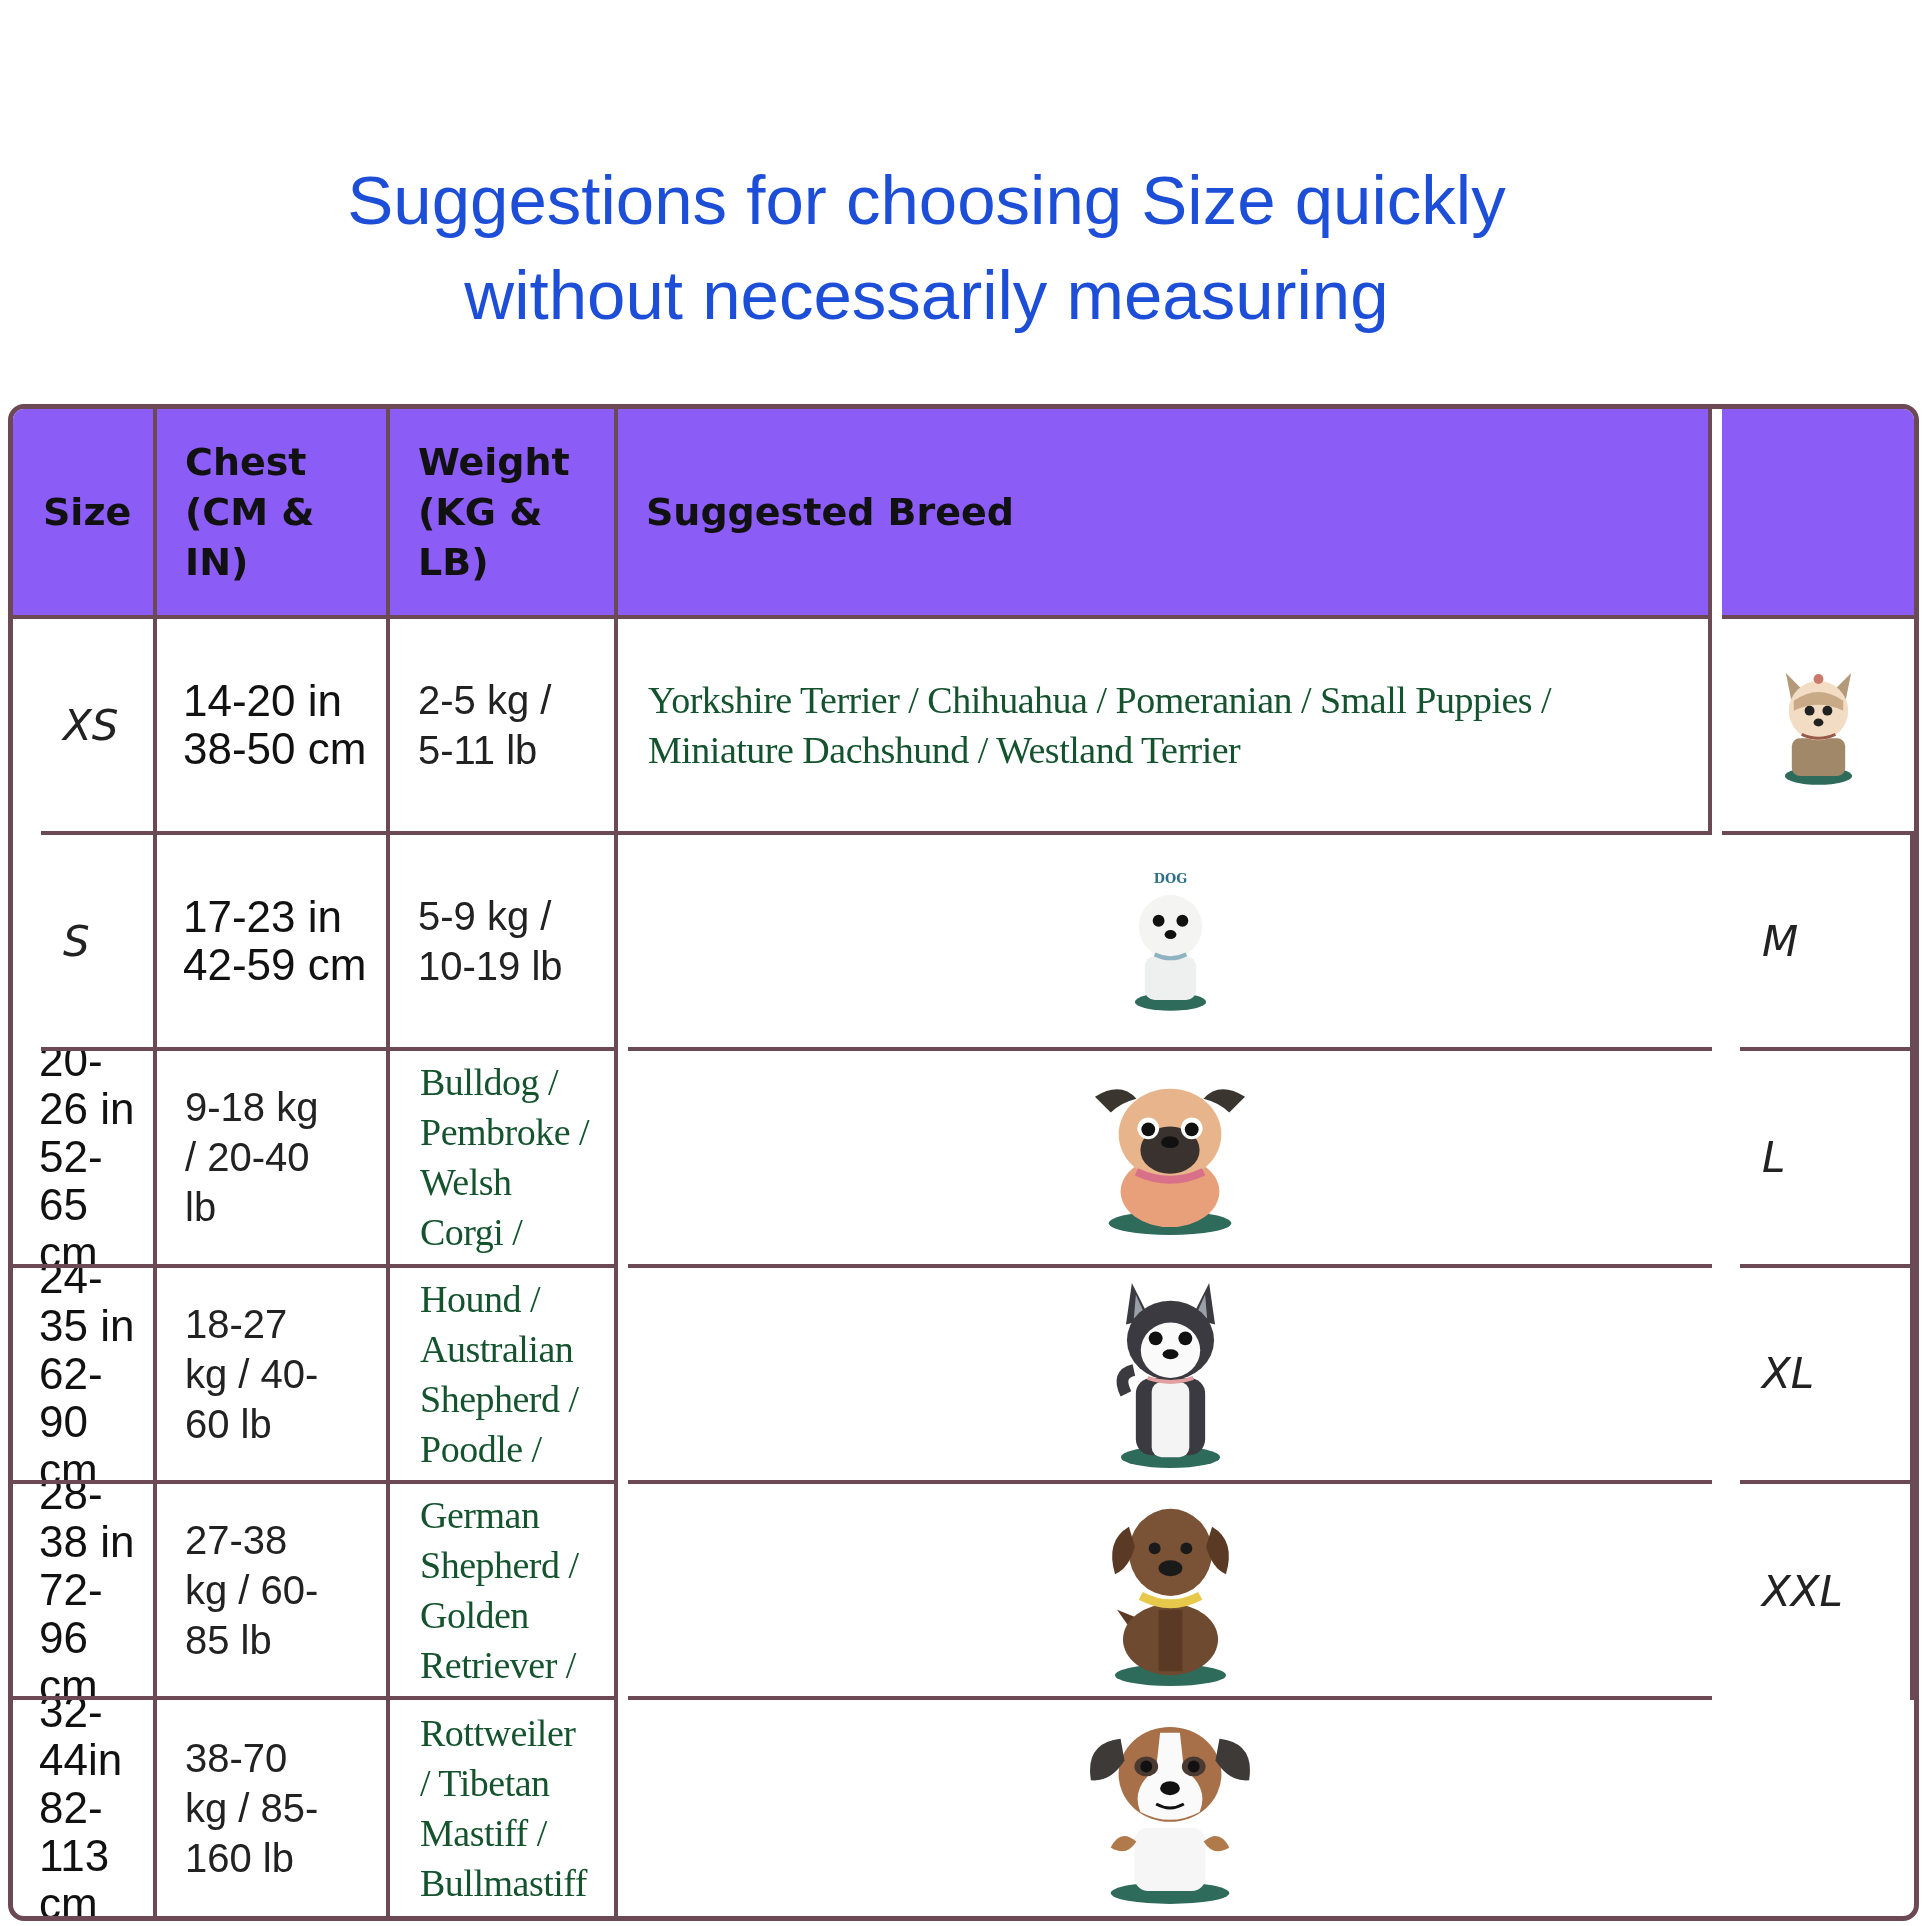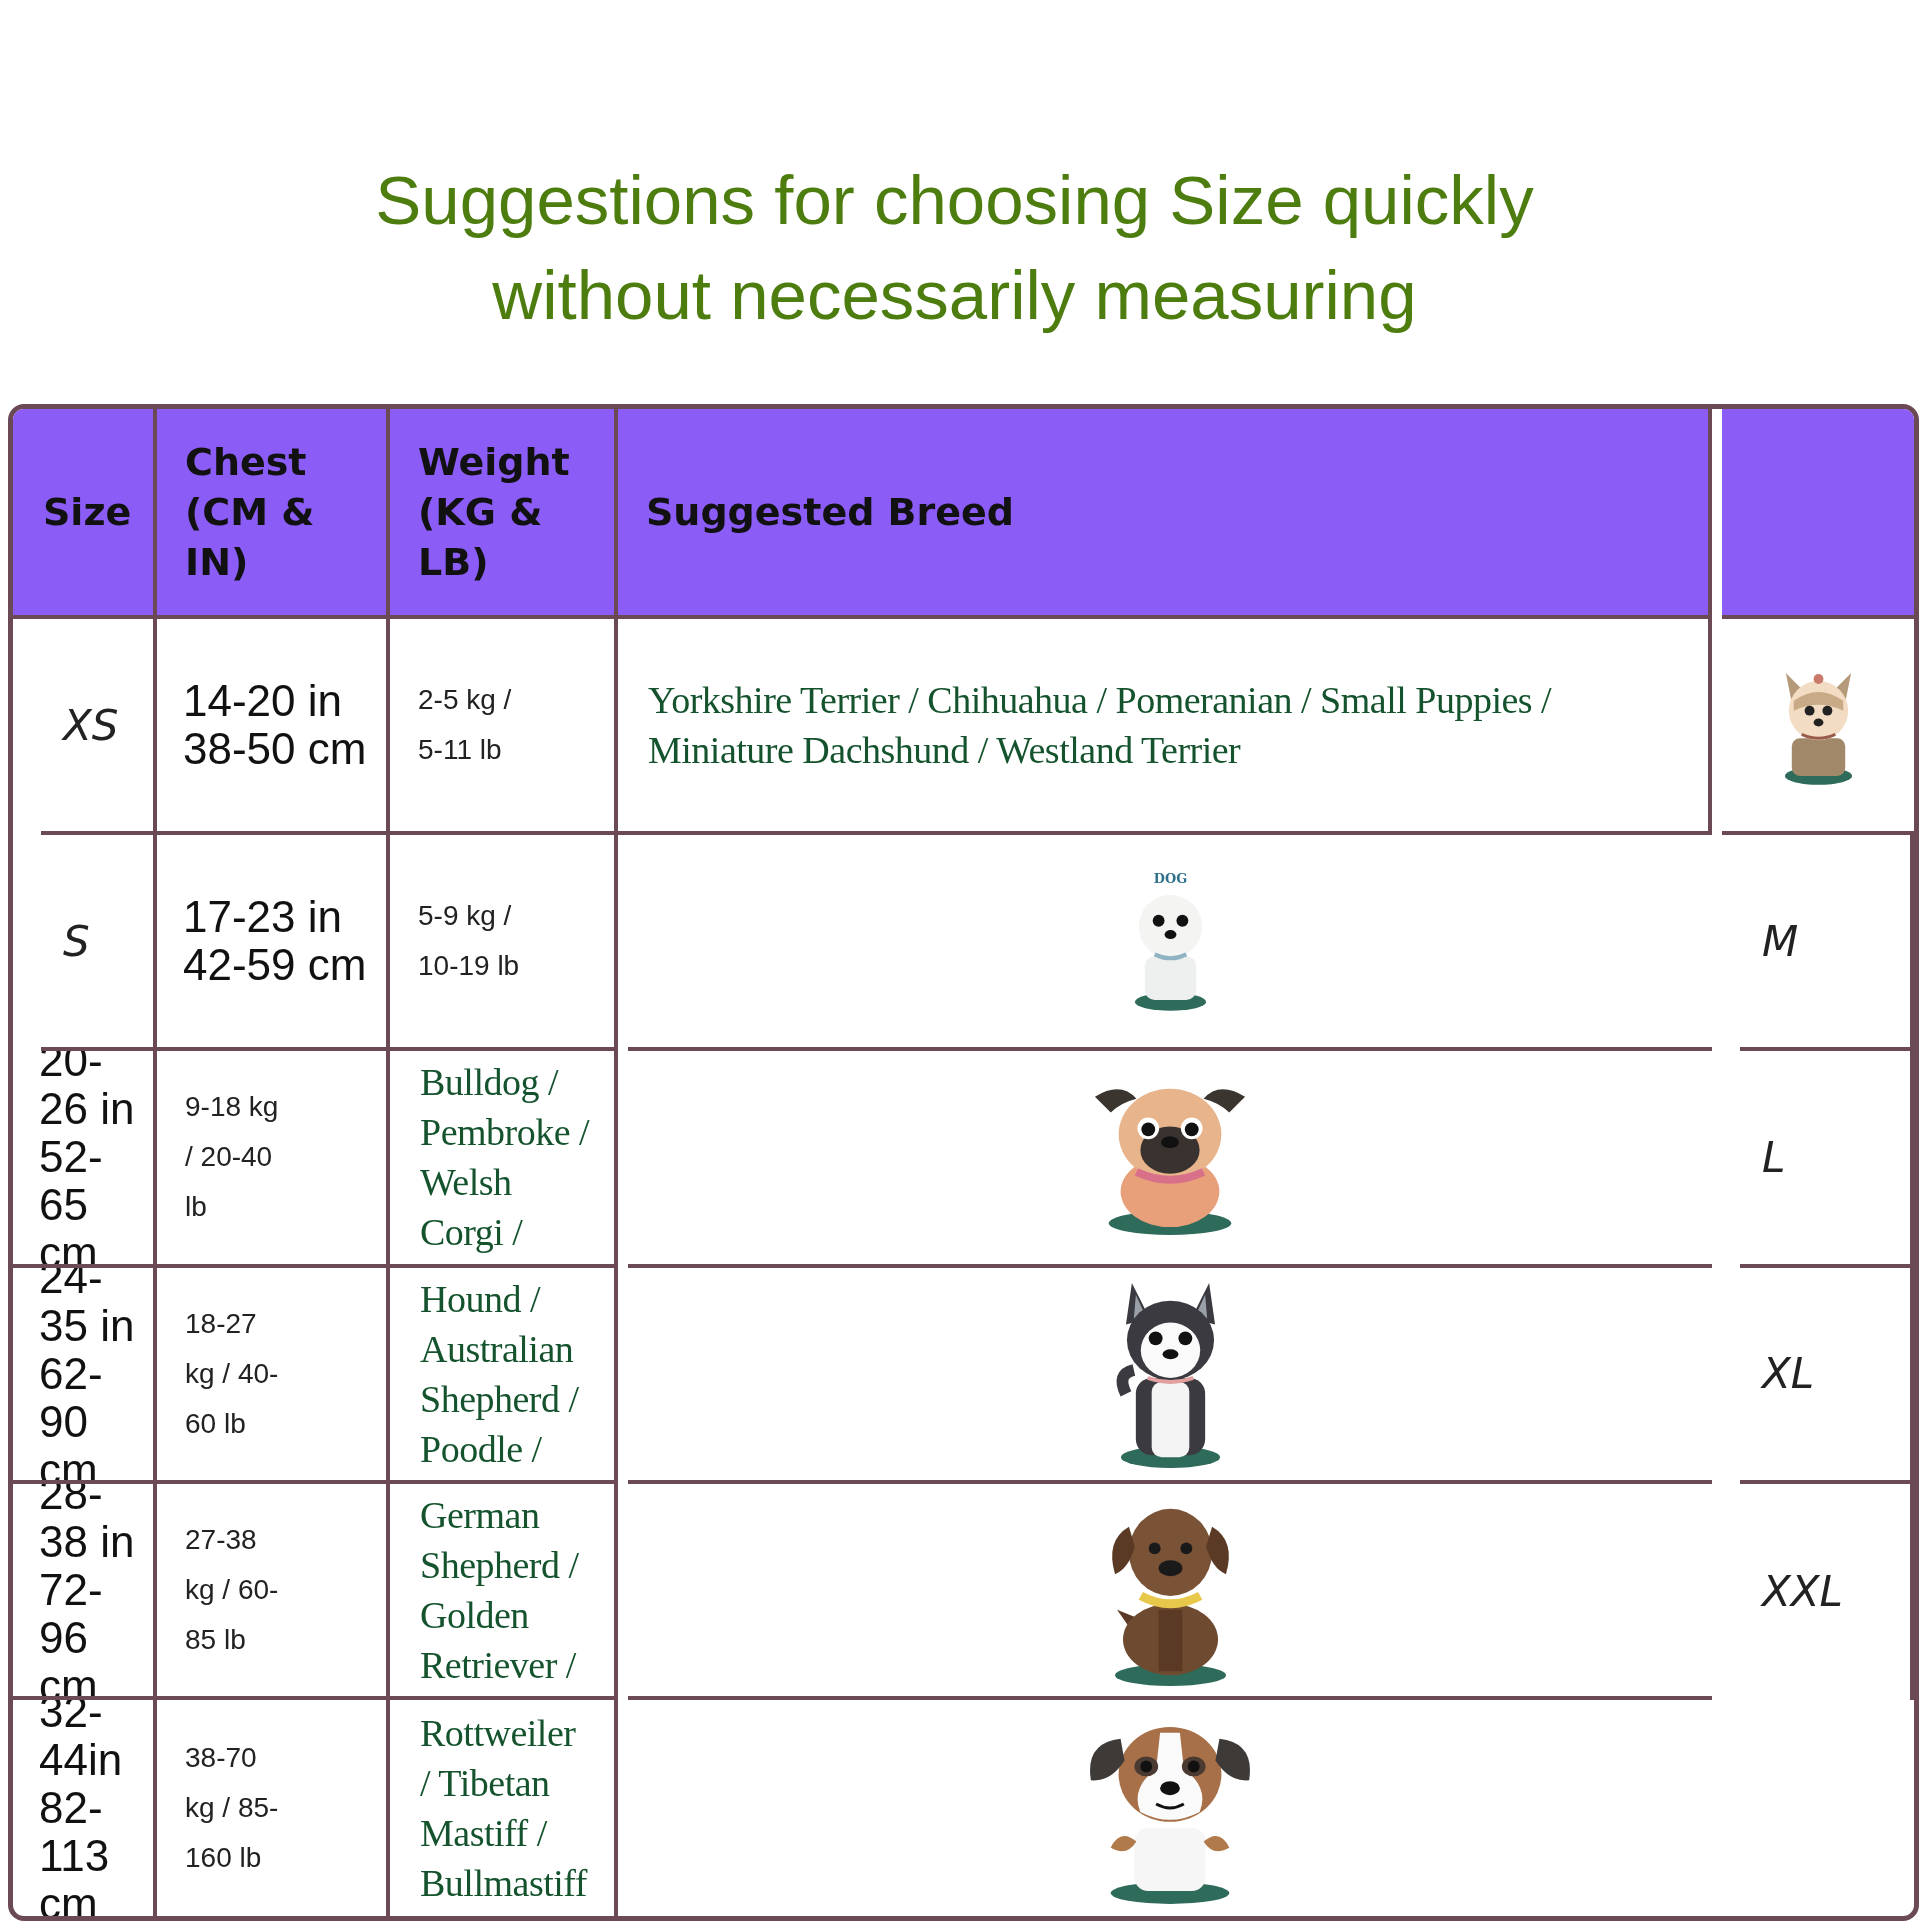--- a/index.html
+++ b/index.html
@@ -12,22 +12,21 @@
     color: #111;
   }
   .title {
     position: absolute;
     left: 0; width: 1853px;
     top: 153px;
     text-align: center;
     font-family: "Liberation Sans", sans-serif;
     font-size: 69px;
     line-height: 95px;
-    color: #4d7c0f;
-    margin-left: 28px;
+    color: #1d4ed8;
   }
   .table-wrap {
     position: absolute;
     left: 8px; top: 404px;
     width: 1911px; height: 1517px;
     border: 5px solid #6b4a55;
     border-radius: 16px;
     box-sizing: border-box;
     overflow: hidden;
     background: #fff;
@@ -69,21 +68,21 @@
   .chest {
     font-family: "Liberation Sans", sans-serif;
     font-size: 44px;
     line-height: 48px;
     white-space: pre-line;
     padding-left: 26px;
     padding-right: 4px;
   }
   .weight {
     font-family: "Liberation Sans", sans-serif;
-    font-size: 28px;
+    font-size: 40px;
     line-height: 50px;
     white-space: pre-line;
     color: #222;
     padding-left: 28px;
   }
   .breed {
     font-family: Liberation Serif, serif;
     font-size: 38px;
     line-height: 50px;
     color: #14532d;

